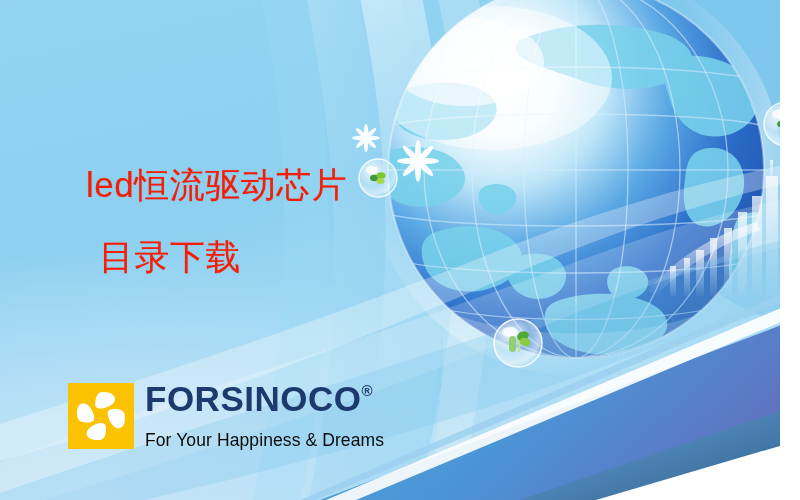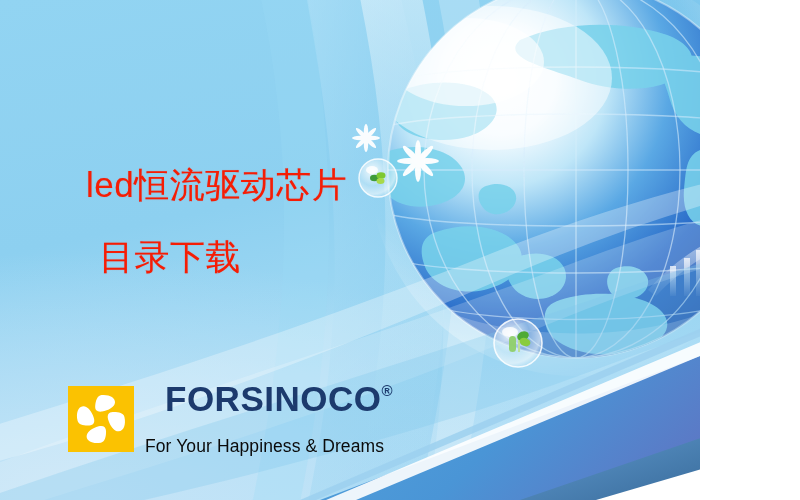--- a/index.html
+++ b/index.html
@@ -2,21 +2,21 @@
 <html><head>
 <meta charset="utf-8">
 <style>
   html, body {
     margin: 0;
     padding: 0;
     background: #ffffff;
   }
   #stage {
     position: relative;
-    width: 700px;
+    width: 780px;
     height: 500px;
     overflow: hidden;
     font-family: "Liberation Sans", sans-serif;
     background: #8ecff1;
   }
   .layer {
     position: absolute;
     inset: 0;
     width: 800px;
     height: 500px;
@@ -74,33 +74,32 @@
   #brand-name {
     font-size: 35px;
     font-weight: bold;
     color: #1c3a6d;
     letter-spacing: 0.5px;
     line-height: 35px;
     white-space: nowrap;
     display: flex;
     align-items: flex-start;
     font-family: "Liberation Sans", sans-serif;
-    margin-left: 20px;
   }
   #brand-reg {
     font-size: 15px;
     line-height: 15px;
     margin-top: 2px;
     font-weight: bold;
   }
   #brand-tagline {
     font-size: 17.5px;
     color: #0a0a0a;
     line-height: 20px;
-    margin-top: 20px;
+    margin-top: 14px;
     white-space: nowrap;
     letter-spacing: 0.1px;
   }
   svg { display: block; }
 </style>
 </head>
 <body>
 
 <div id="stage">
 

